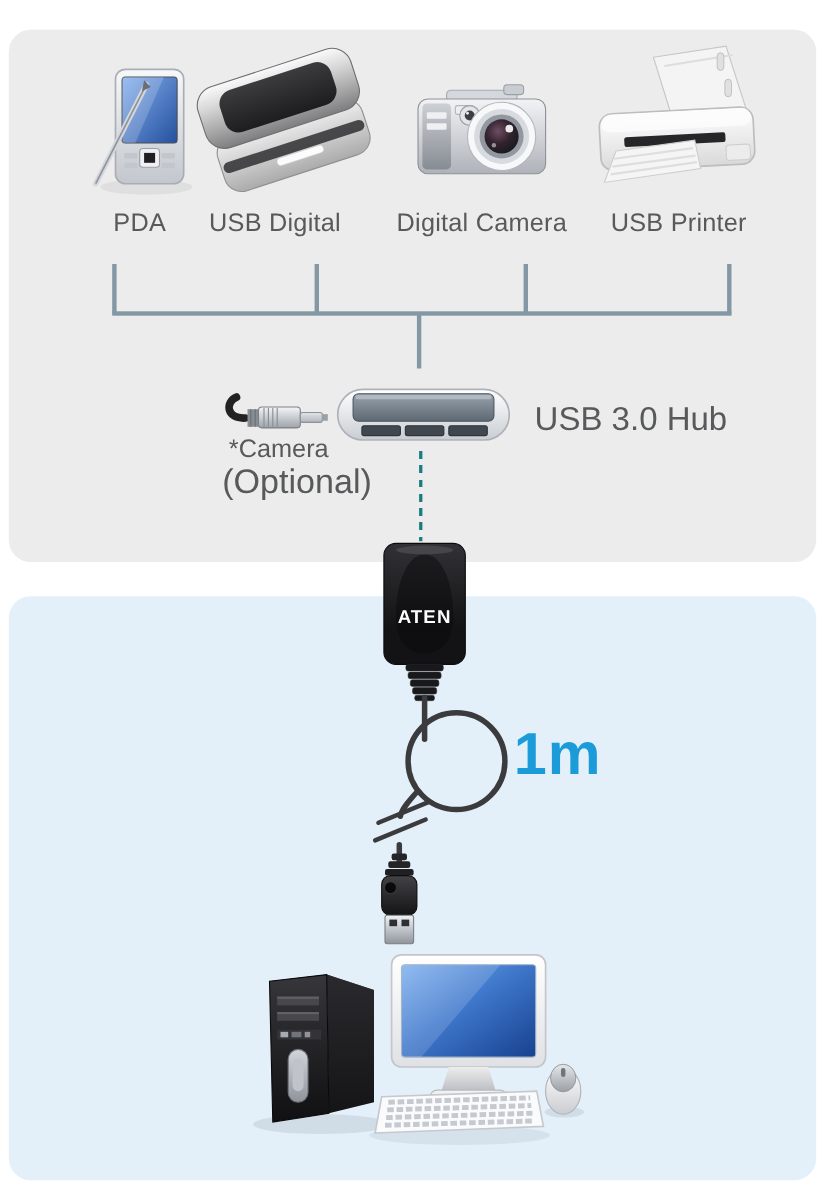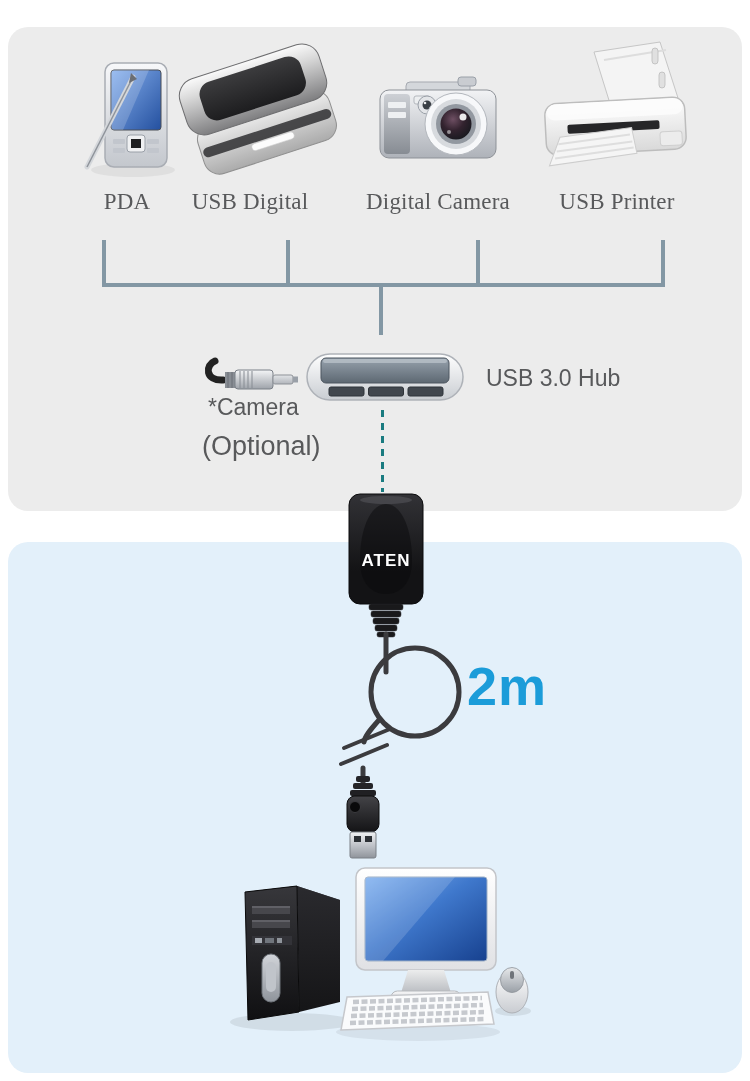--- a/index.html
+++ b/index.html
@@ -3,22 +3,22 @@
 <meta charset="utf-8">
 <style>
   html,body{margin:0;padding:0;background:#ffffff;}
   #canvas{position:relative;width:750px;height:1081px;background:#ffffff;overflow:hidden;
           font-family:"Liberation Sans",sans-serif;}
   .panel{position:absolute;left:8px;width:734px;border-radius:20px;}
   #devices-panel{top:27px;height:484px;background:#ececec;}
   #computer-panel{top:542px;height:531px;background:#e3f0fa;}
   .abs{position:absolute;}
   .label{position:absolute;transform:translateX(-50%);font-size:23px;color:#58595b;
-         white-space:nowrap;letter-spacing:0.2px;font-family:Liberation Serif, serif;}
-  .side-label{position:absolute;font-size:23px;color:#58595b;white-space:nowrap;}
+         white-space:nowrap;letter-spacing:0.2px;}
+  .side-label{position:absolute;font-size:30px;color:#58595b;white-space:nowrap;}
   .busline{position:absolute;background:#8397a4;}
   #dotted-link{position:absolute;left:381px;top:410px;width:3px;height:82px;
     background:repeating-linear-gradient(to bottom,#1a7b80 0 7px,transparent 7px 13px);}
   #cable-length{position:absolute;left:467px;top:655px;font-size:54px;font-weight:700;
     color:#1b9cd9;letter-spacing:1px;}
   svg{display:block;overflow:visible;}
 </style>
 </head>
 <body>
 
@@ -165,21 +165,21 @@
     <line x1="29" y1="17" x2="29" y2="33" stroke="#6a6f76"></line>
     <rect x="32" y="15" width="38" height="19" rx="3" fill="url(#plugBody)" stroke="#7b8088"></rect>
     <line x1="37" y1="16" x2="37" y2="33" stroke="#878c93"></line>
     <line x1="41" y1="16" x2="41" y2="33" stroke="#878c93"></line>
     <line x1="45" y1="16" x2="45" y2="33" stroke="#878c93"></line>
     <line x1="49" y1="16" x2="49" y2="33" stroke="#878c93"></line>
     <rect x="70" y="20" width="20" height="9" rx="2" fill="url(#plugTip)" stroke="#8d9197"></rect>
     <rect x="90" y="21.5" width="5" height="6" fill="#9aa0a8"></rect>
   </svg>
   <div class="side-label" style="left:208px;top:394px;font-size:23px">*Camera</div>
-  <div class="side-label" style="left:202px;top:431px;font-size:27px">(Optional)</div>
+  <div class="side-label" style="left:202px;top:420px;font-size:31px">(Optional)</div>
 
   <svg class="abs" style="left:305px;top:346px" width="162" height="60" viewBox="0 0 162 60">
     <defs>
       <linearGradient id="hubOuter" x1="0" y1="0" x2="0" y2="1">
         <stop offset="0" stop-color="#ffffff"></stop>
           <stop offset="1" stop-color="#c9cdd2"></stop>
       </linearGradient>
       <linearGradient id="hubBand" x1="0" y1="0" x2="0" y2="1">
         <stop offset="0" stop-color="#97a2ad"></stop>
           <stop offset="1" stop-color="#5d6872"></stop>
@@ -217,21 +217,21 @@
   <svg class="abs" style="left:300px;top:600px" width="260" height="260" viewBox="0 0 260 260">
     <g stroke="#3b3b3e" fill="none" stroke-linecap="round">
       <path d="M86 34 V72" stroke-width="5"></path>
       <circle cx="115" cy="92" r="44" stroke-width="5"></circle>
       <path d="M79 120 C70 130 65 136 64 142" stroke-width="5"></path>
       <path d="M44 148 L90 129" stroke-width="4"></path>
       <path d="M41 164 L87 145" stroke-width="4"></path>
       <path d="M63 168 V183" stroke-width="5"></path>
     </g>
   </svg>
-  <div id="cable-length">2m</div>
+  <div id="cable-length">1m</div>
 
   <svg class="abs" style="left:340px;top:776px" width="46" height="84" viewBox="0 0 46 84">
     <defs>
       <linearGradient id="connBody" x1="0" y1="0" x2="0" y2="1">
         <stop offset="0" stop-color="#434347"></stop>
           <stop offset="1" stop-color="#141416"></stop>
       </linearGradient>
       <linearGradient id="metalGrad" x1="0" y1="0" x2="0" y2="1">
         <stop offset="0" stop-color="#f0f1f3"></stop>
           <stop offset="0.6" stop-color="#b7bbc1"></stop>

